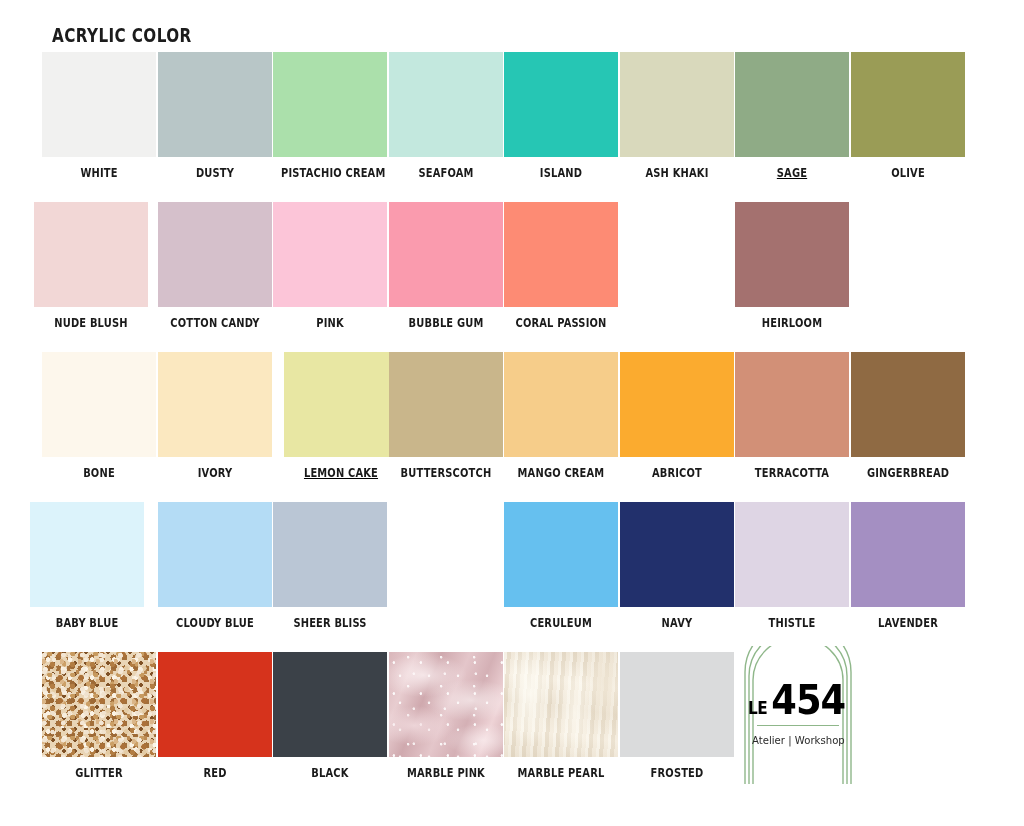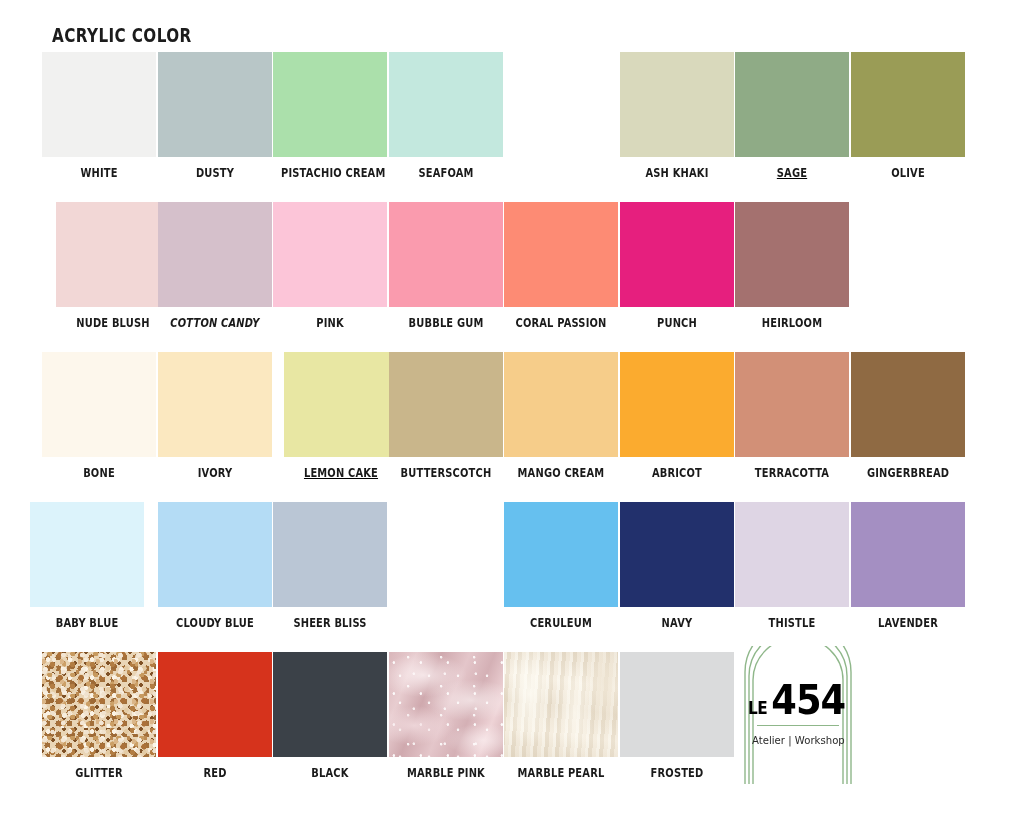--- a/index.html
+++ b/index.html
@@ -208,57 +208,57 @@
           <div class="swatch-label">DUSTY</div>
         </div>
         <div class="swatch-cell" style="left: 273px;">
           <div class="swatch-chip" style="background: rgb(171, 224, 171);"></div>
           <div class="swatch-label">PISTACHIO CREAM</div>
         </div>
         <div class="swatch-cell" style="left: 388.5px;">
           <div class="swatch-chip" style="background: rgb(195, 232, 222);"></div>
           <div class="swatch-label">SEAFOAM</div>
         </div>
+        <div class="swatch-cell" style="left: 504px;">
+          <div class="swatch-chip" style="background: rgb(38, 198, 180);"></div>
+          <div class="swatch-label">ISLAND</div>
+        </div>
         <div class="swatch-cell" style="left: 619.5px;">
           <div class="swatch-chip" style="background: rgb(217, 217, 188);"></div>
           <div class="swatch-label">ASH KHAKI</div>
         </div>
         <div class="swatch-cell" style="left: 735px; text-decoration: underline;">
           <div class="swatch-chip" style="background: rgb(143, 171, 134);"></div>
           <div class="swatch-label">SAGE</div>
         </div>
         <div class="swatch-cell" style="left: 850.5px;">
           <div class="swatch-chip" style="background: rgb(154, 156, 86);"></div>
           <div class="swatch-label">OLIVE</div>
         </div>
       </div>
       <div class="palette-row">
-        <div class="swatch-cell" style="left: 56px;">
+        <div class="swatch-cell" style="left: 34px;">
           <div class="swatch-chip" style="background: rgb(242, 215, 214);"></div>
           <div class="swatch-label">NUDE BLUSH</div>
         </div>
-        <div class="swatch-cell" style="left: 157.5px; font-style: italic;">
+        <div class="swatch-cell" style="left: 157.5px;">
           <div class="swatch-chip" style="background: rgb(213, 192, 203);"></div>
           <div class="swatch-label">COTTON CANDY</div>
         </div>
         <div class="swatch-cell" style="left: 273px;">
           <div class="swatch-chip" style="background: rgb(252, 197, 216);"></div>
           <div class="swatch-label">PINK</div>
         </div>
         <div class="swatch-cell" style="left: 388.5px;">
           <div class="swatch-chip" style="background: rgb(250, 155, 174);"></div>
           <div class="swatch-label">BUBBLE GUM</div>
         </div>
         <div class="swatch-cell" style="left: 504px;">
           <div class="swatch-chip" style="background: rgb(253, 139, 116);"></div>
           <div class="swatch-label">CORAL PASSION</div>
-        </div>
-        <div class="swatch-cell" style="left: 619.5px;">
-          <div class="swatch-chip" style="background: rgb(230, 31, 126);"></div>
-          <div class="swatch-label">PUNCH</div>
         </div>
         <div class="swatch-cell" style="left: 735px;">
           <div class="swatch-chip" style="background: rgb(164, 113, 111);"></div>
           <div class="swatch-label">HEIRLOOM</div>
         </div>
       </div>
       <div class="palette-row">
         <div class="swatch-cell" style="left: 42px;">
           <div class="swatch-chip" style="background: rgb(253, 247, 236);"></div>
           <div class="swatch-label">BONE</div>

